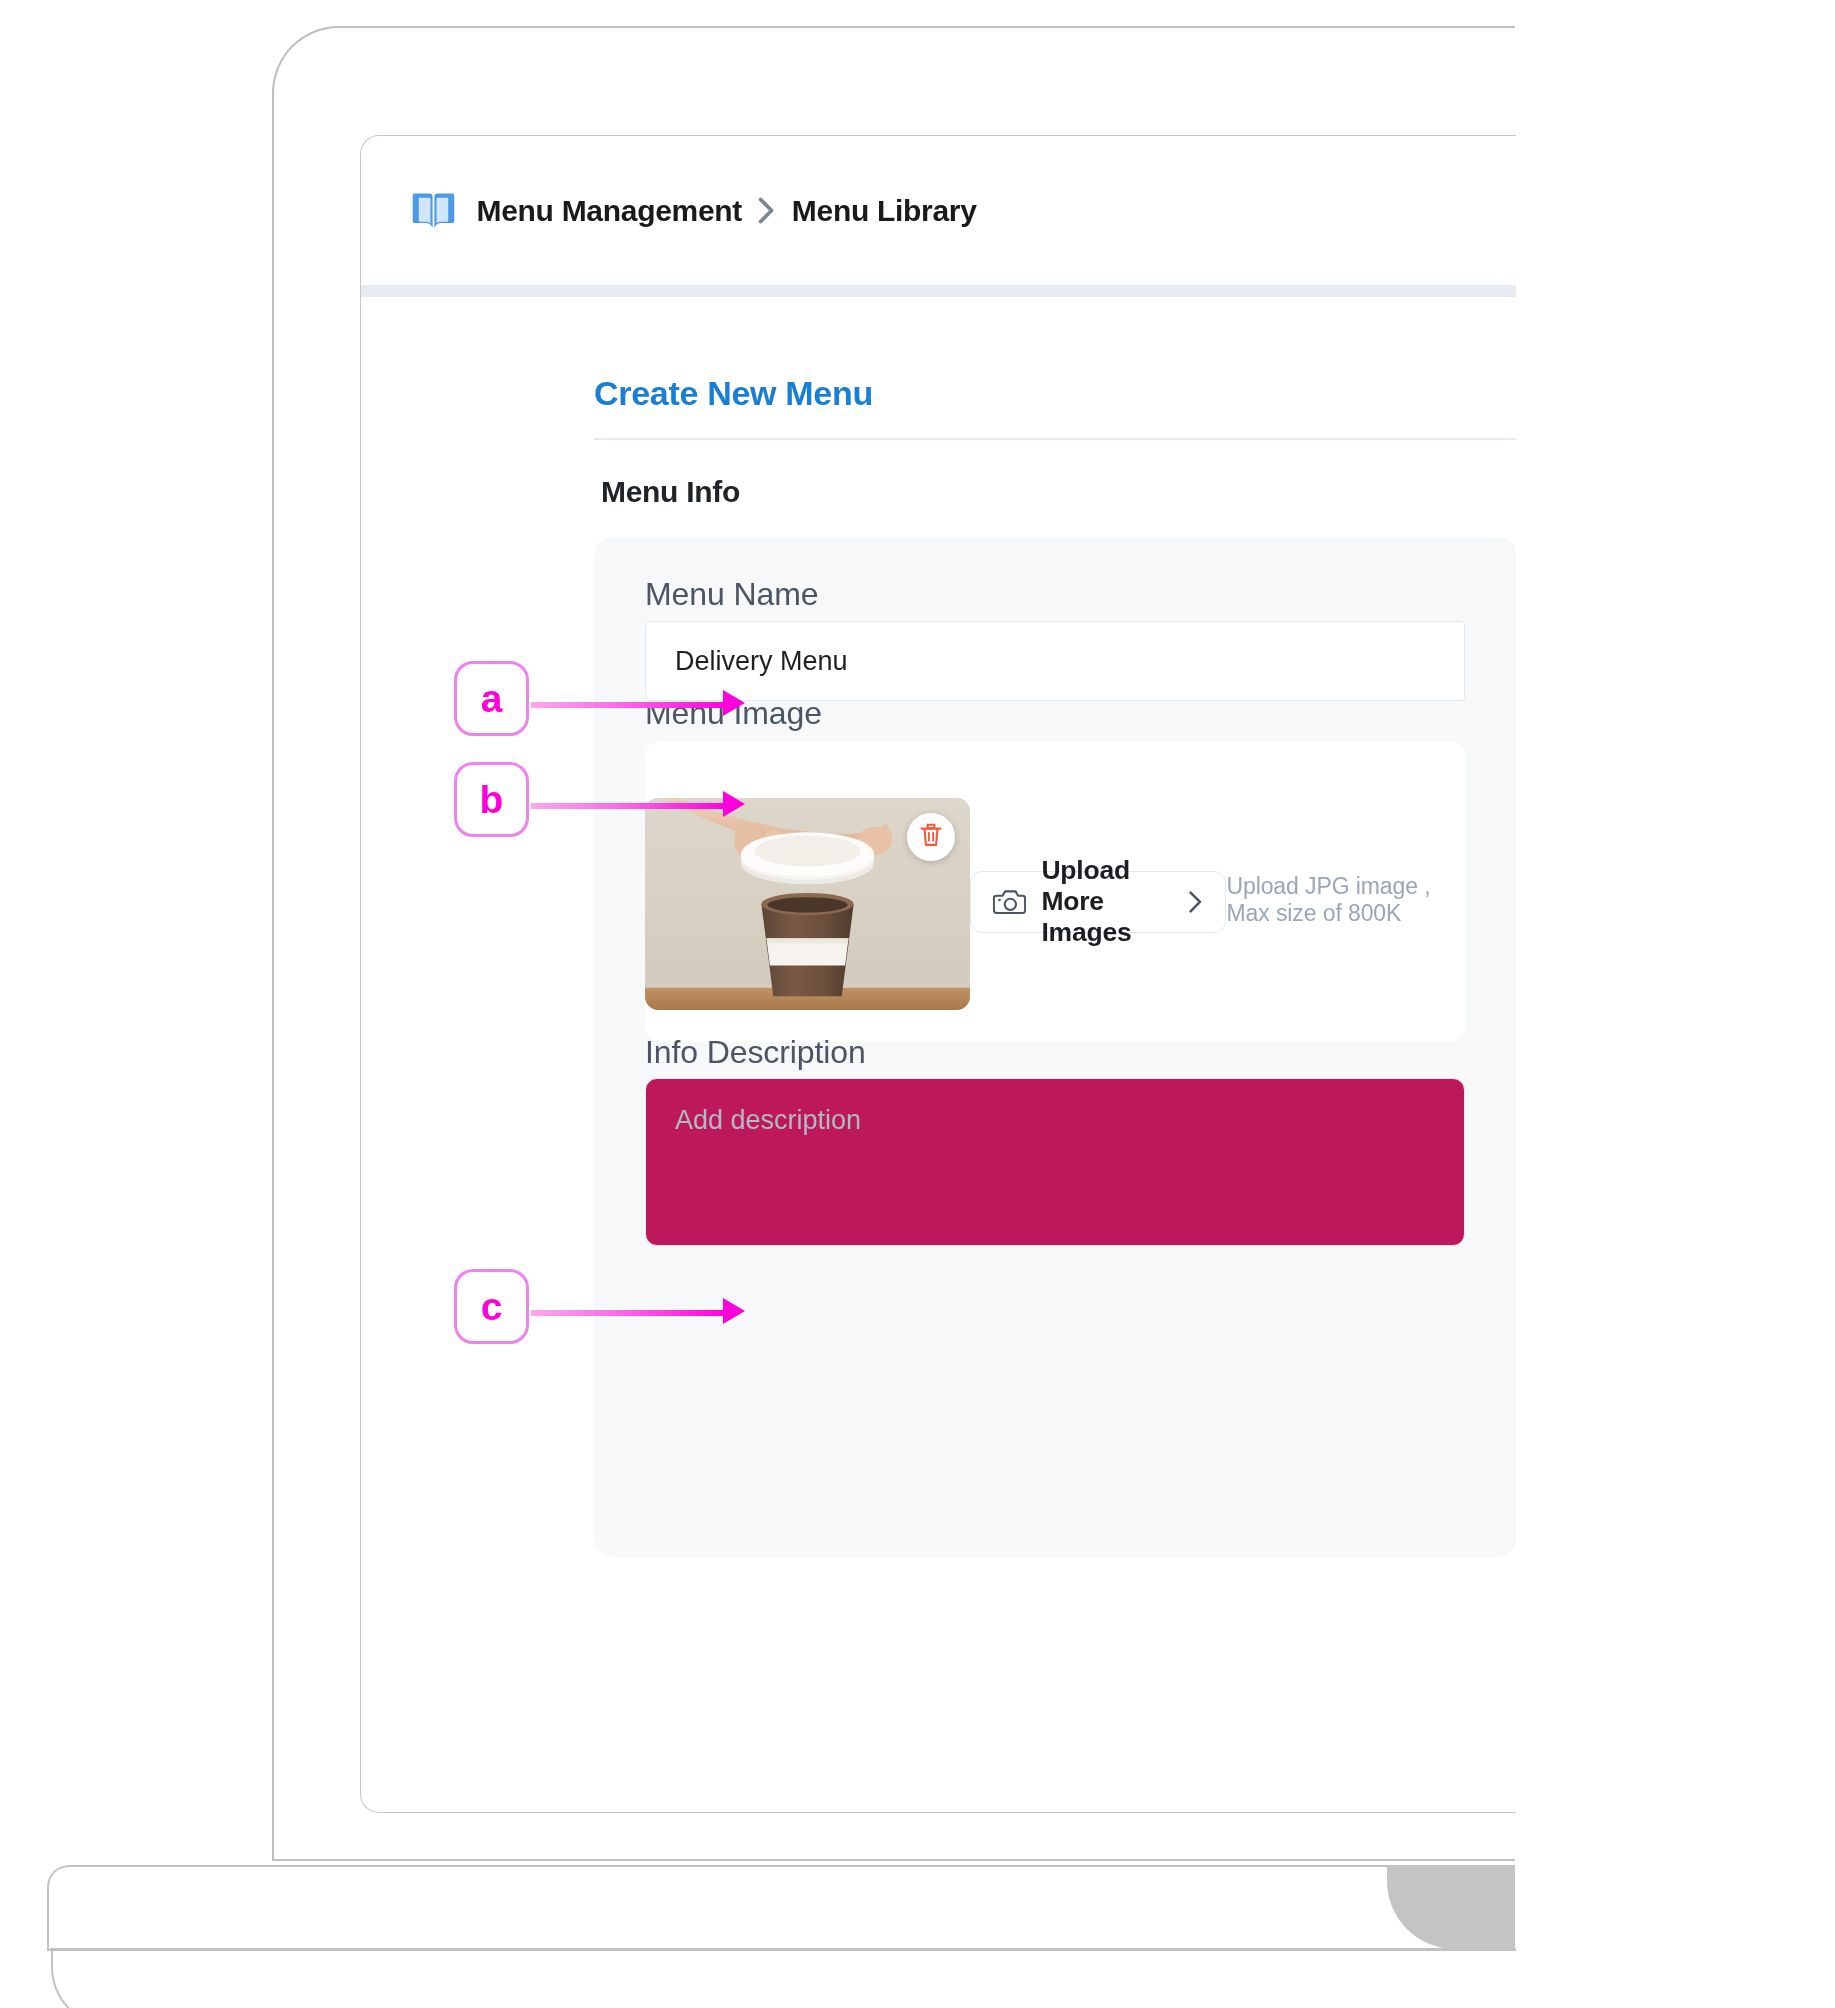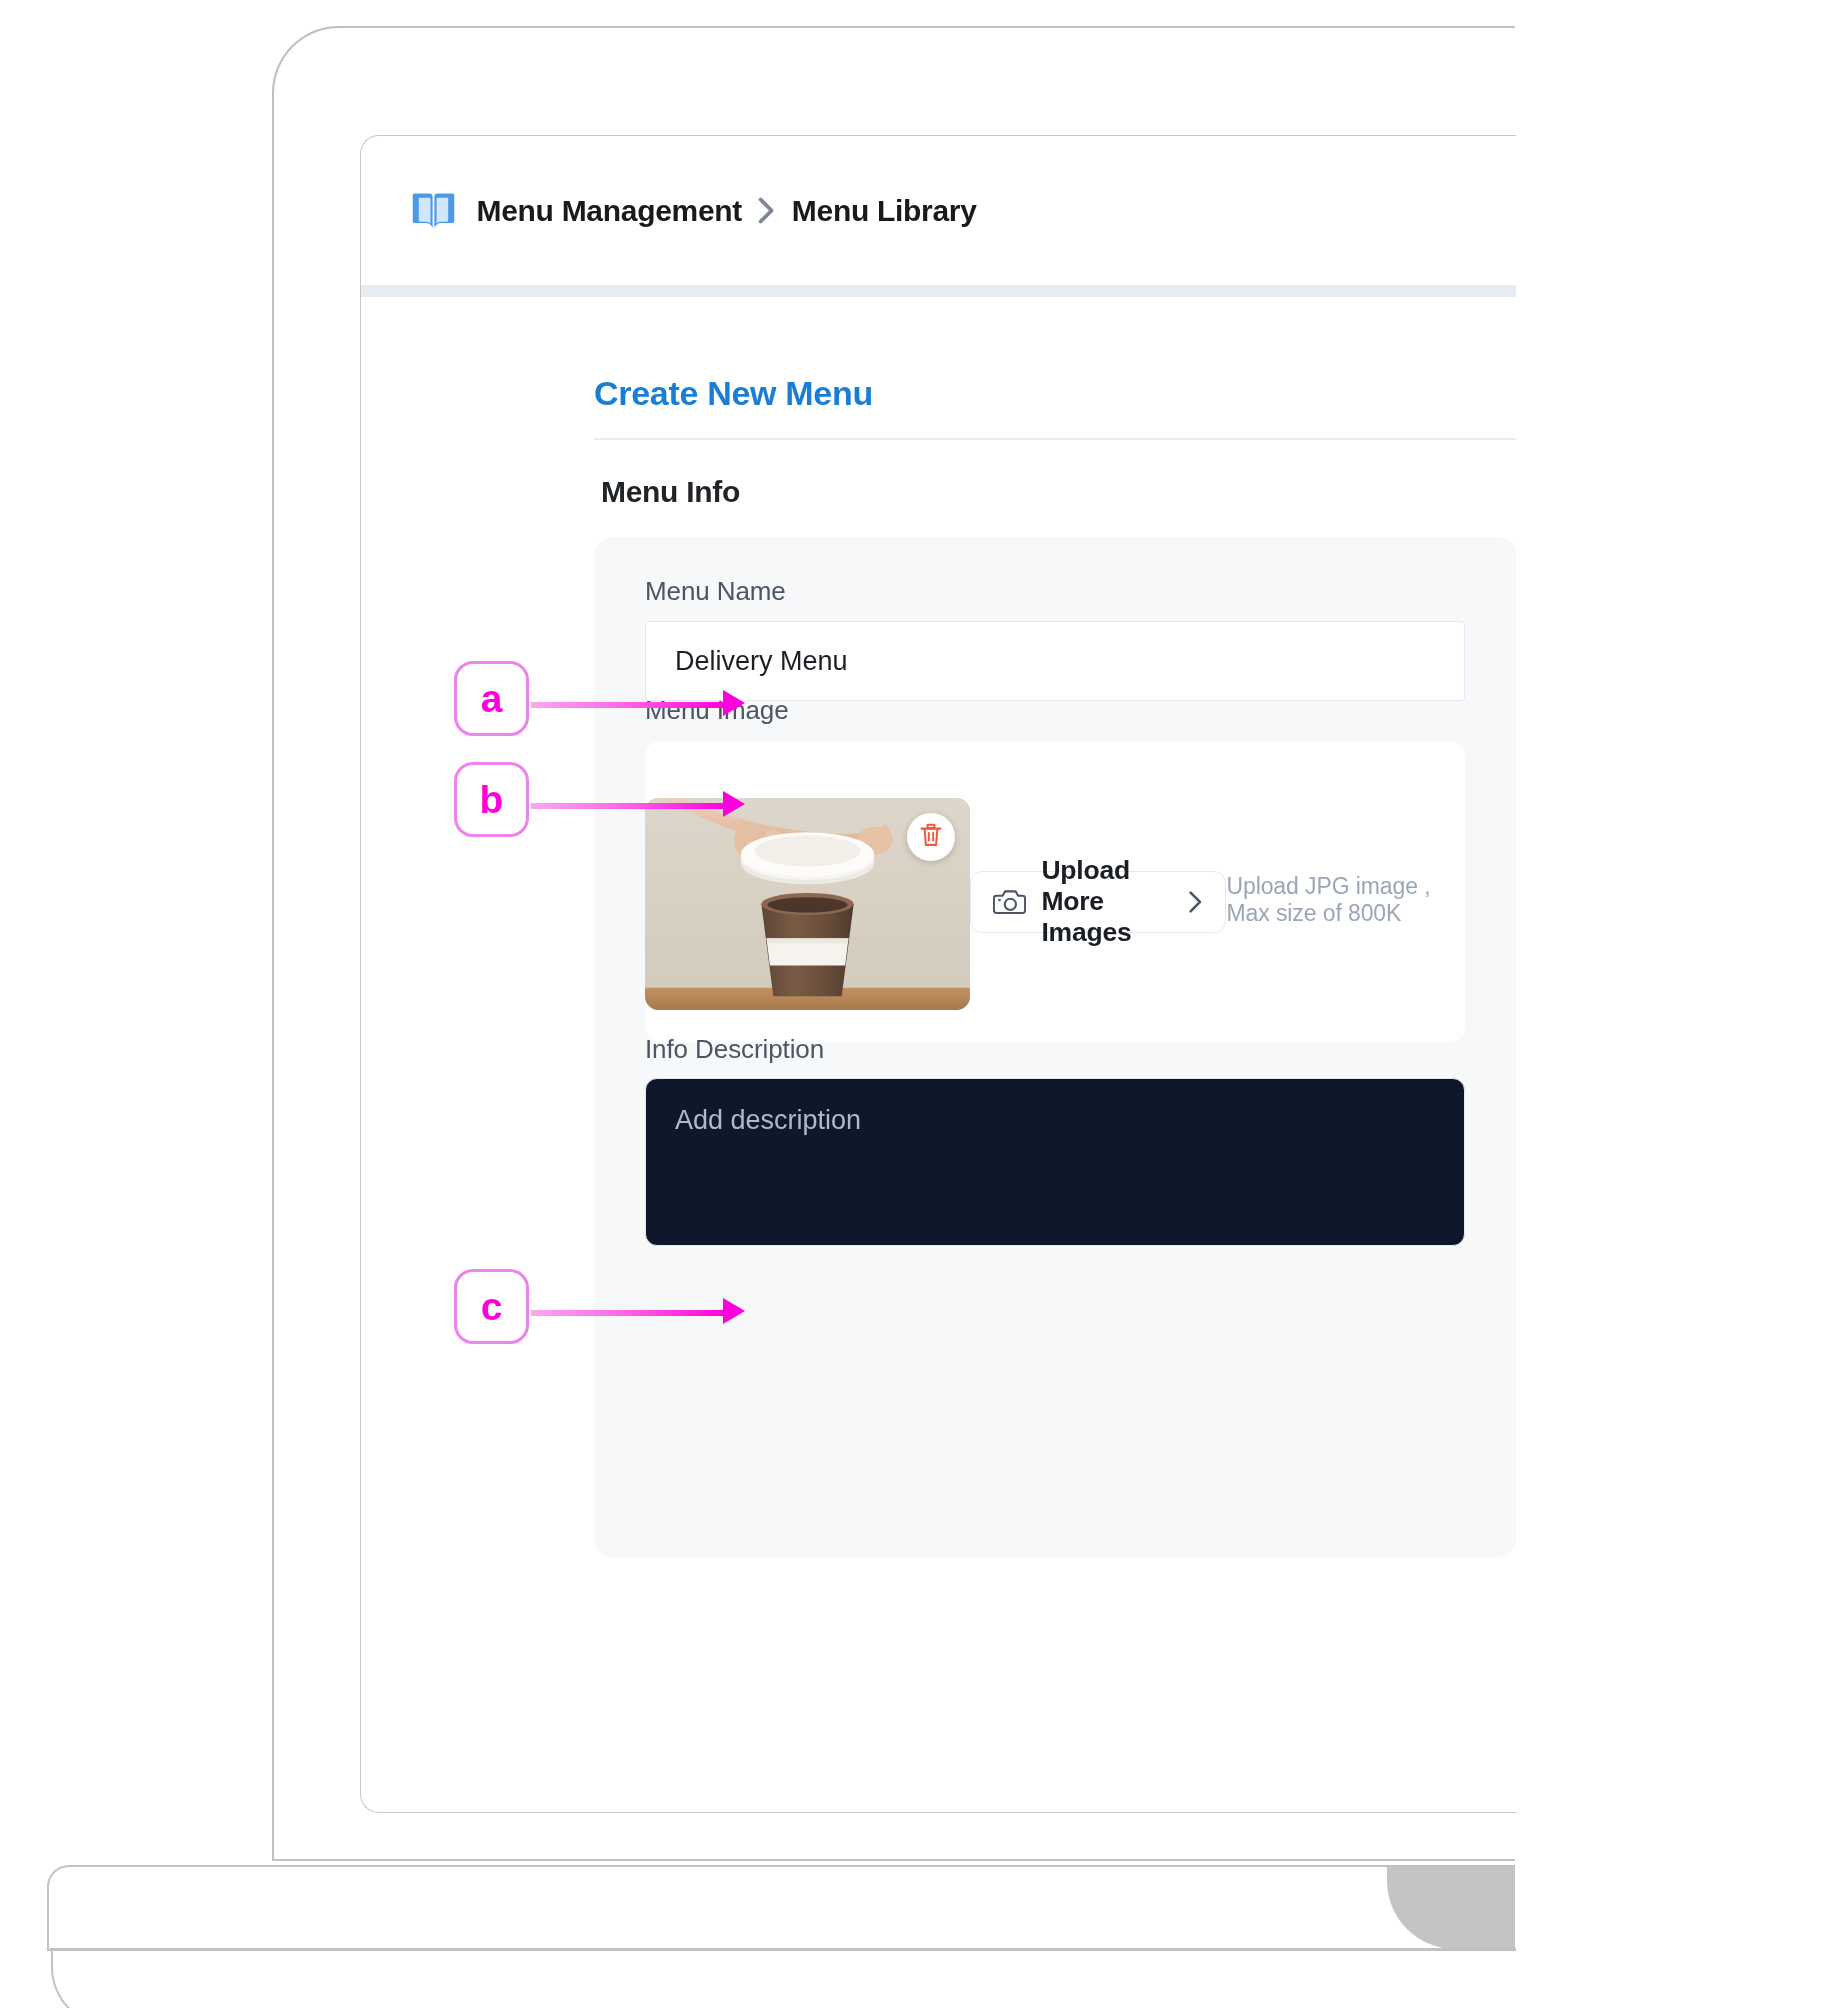--- a/index.html
+++ b/index.html
@@ -108,21 +108,21 @@
   }
 
   
   .form-card {
     position: absolute; left: 233px; top: 240px;
     width: 923px; height: 1020px;
     background: #f6f8fa;
     border-radius: 19px;
   }
   .field-label {
-    font-size: 26px; font-weight: 500; color: #4b5563;
+    font-size: 32px; font-weight: 500; color: #4b5563;
     letter-spacing: -0.1px;
   }
   .lbl-name  { position: absolute; left: 51px; top: 39px; }
   .lbl-image { position: absolute; left: 51px; top: 158px; }
   .lbl-desc  { position: absolute; left: 51px; top: 497px; }
 
   .text-input {
     position: absolute; left: 51px; top: 84px;
     width: 820px; height: 80px;
     background: #ffffff;
@@ -174,21 +174,21 @@
   }
   .upload-btn .chev { width: 15.4px; height: 24px; flex: 0 0 auto; margin-left: 5.1px; }
   .upload-hint {
     margin-top: 17px;
     font-size: 23px; color: #9aa6b5; letter-spacing: -0.1px;
   }
 
   .textarea {
     position: absolute; left: 51px; top: 541px;
     width: 820px; height: 168px;
-    background: #0f172a;
+    background: #be185d;
     border: 1.7px solid #e3e9f2;
     border-radius: 12px;
     padding: 26px 0 0 29px;
     font-size: 27px; color: #b0bac6;
   }
 
   
   .marker {
     position: absolute;
     width: 75px; height: 75px;

